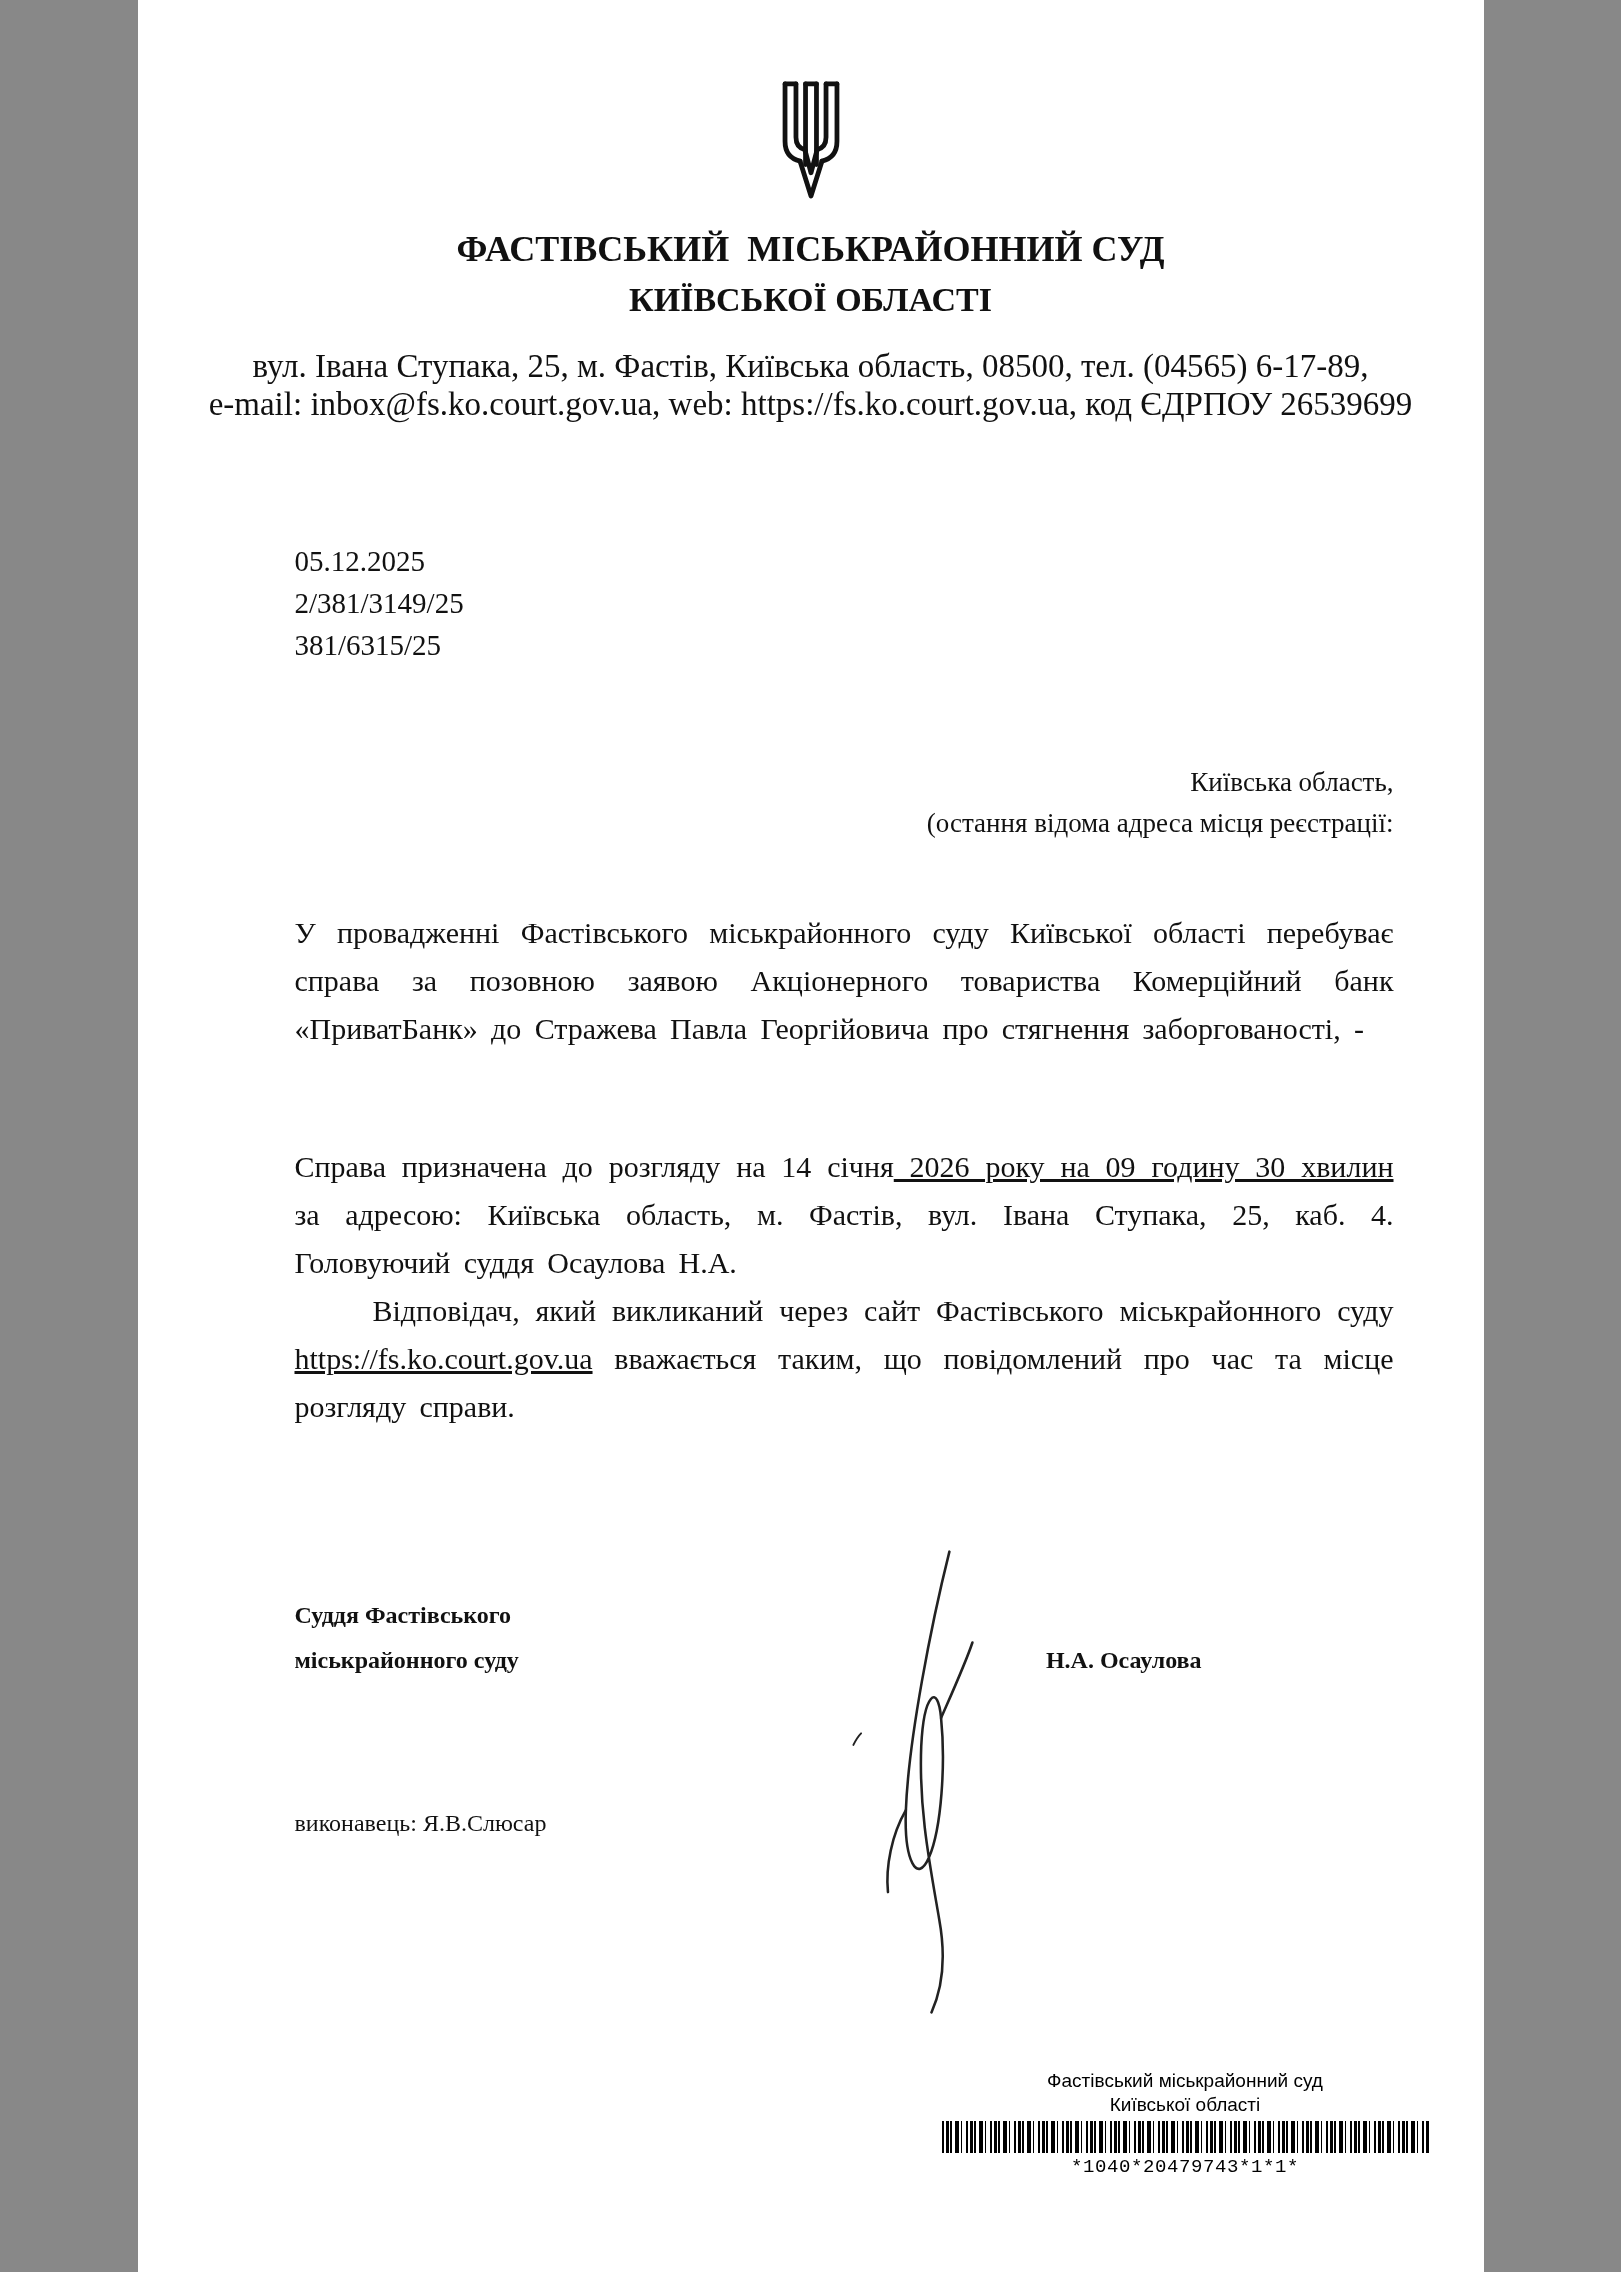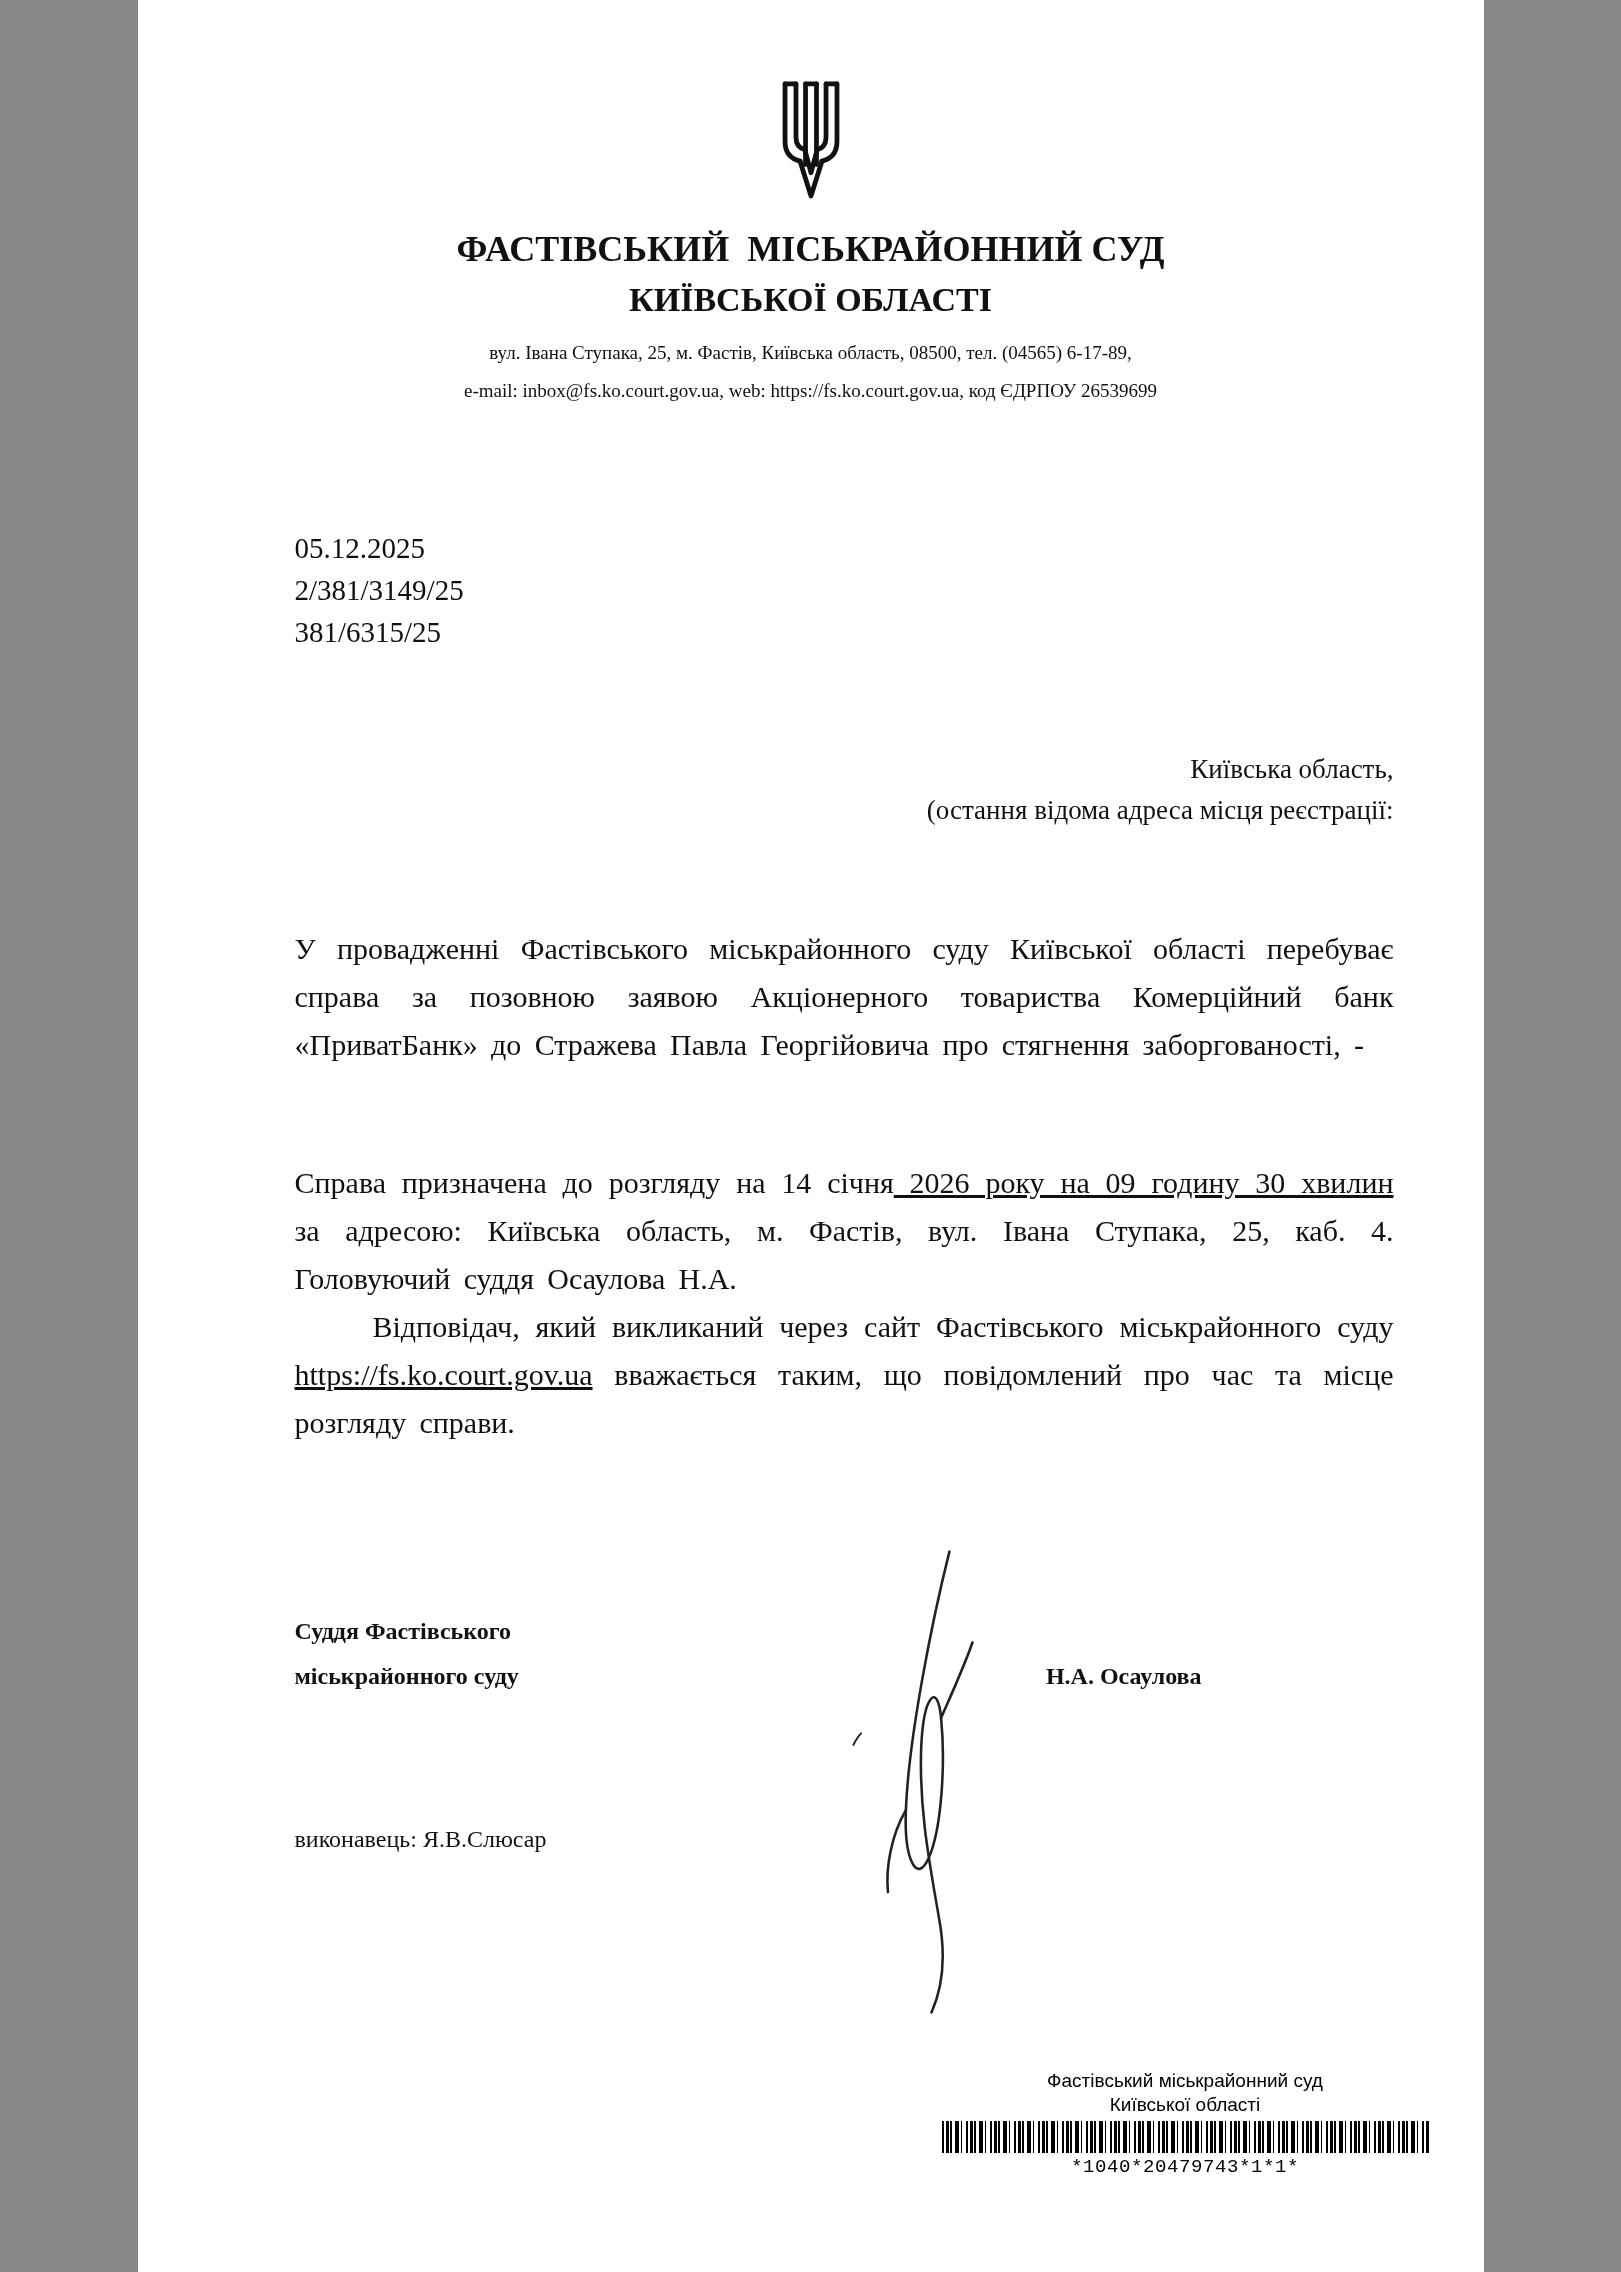--- a/index.html
+++ b/index.html
@@ -14,31 +14,31 @@
     overflow: hidden;
   }
   .content { margin-left: 157px; margin-right: 90px; }
 
   
   .header { text-align: center; padding-top: 76px; }
   .emblem { width: 82px; height: 128px; display: inline-block; }
   .court-title { margin-top: 18px; font-weight: bold; }
   .court-title .t1 { font-size: 36px; line-height: 51px; white-space: pre-wrap; }
   .court-title .t2 { font-size: 34px; line-height: 50px; }
-  .court-contacts { margin-top: 9px; font-size: 19px; line-height: 38px; }
+  .court-contacts { margin-top: 22px; font-size: 33px; line-height: 38px; }
 
   
   .ref-block { margin-top: 117px; font-size: 29px; line-height: 42px; }
 
   
   .recipient { margin-top: 96px; text-align: right; font-size: 27px; line-height: 41px; }
   .recipient .name { font-size: 31px; font-weight: bold; line-height: 40px; padding-right: 133px; }
 
   
-  .body-block { margin-top: 94px; font-size: 30px; line-height: 48px; }
+  .body-block { margin-top: 65px; font-size: 30px; line-height: 48px; }
   .body-block p { margin: 0; text-align: justify; word-spacing: 5.8px; }
   .p-gap { margin-top: 90px !important; }
   .indent { text-indent: 78px; }
   .u { text-decoration: underline; }
 
   
   .sig-row {
     margin-top: 162px;
     display: flex;
     justify-content: space-between;

